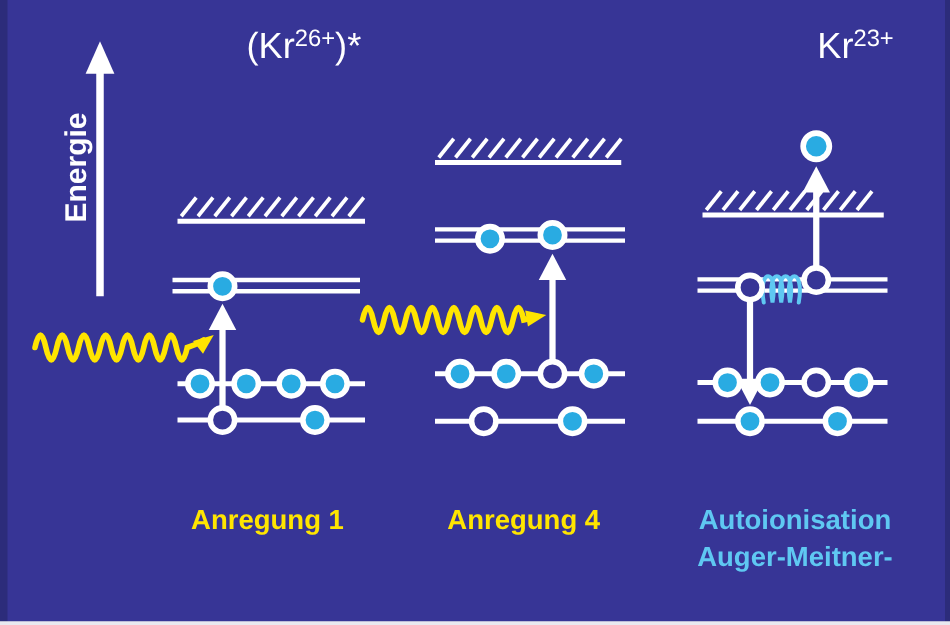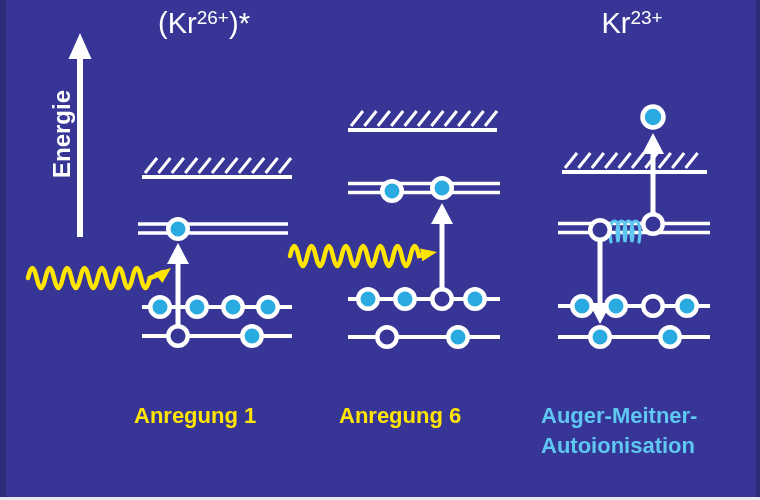--- a/index.html
+++ b/index.html
@@ -2,26 +2,26 @@
 <html style="--bg: #373596; --edge: #2c2c7a; --yellow: #ffe500; --lightblue: #5fc8f2;"><head>
 <meta charset="utf-8">
 <style>
   html,body{margin:0;padding:0;overflow:hidden}
   body{width:760px;height:500px;font-family:"Liberation Sans",sans-serif}
   .stage{position:relative;width:760px;height:500px;background:var(--bg,#373596);overflow:hidden}
   svg.diagram{position:absolute;left:0;top:0}
   .edge-left{position:absolute;left:0;top:0;width:6px;height:100%;background:var(--edge,#2c2c7a)}
   .edge-right{position:absolute;right:0;top:0;width:4px;height:100%;background:var(--edge,#2c2c7a)}
   .edge-bottom{position:absolute;left:0;bottom:0;width:100%;height:3px;background:#e9e9f0;z-index:5}
-  .title{position:absolute;top:7px;color:#fff;font-size:29px;font-weight:400;text-align:center;white-space:nowrap}
+  .title{position:absolute;top:21px;color:#fff;font-size:29px;font-weight:400;text-align:right;white-space:nowrap}
   .title .sup{font-size:19px;position:relative;top:-9px}
   .t1{left:119px;width:170px}
   .t2{left:337px;width:178px}
   .t3{left:549px;width:166px}
-  .caption{position:absolute;top:401px;font-size:22px;font-weight:700;text-align:left;line-height:30px;white-space:nowrap}
+  .caption{position:absolute;top:401px;font-size:22px;font-weight:700;text-align:center;line-height:30px;white-space:nowrap}
   .caption span{display:block}
   .c1{left:134px;width:160px;color:var(--yellow,#ffe500)}
   .c2{left:339px;width:160px;color:var(--yellow,#ffe500)}
   .c3{left:541px;width:190px;color:var(--lightblue,#5fc8f2)}
   .energie{position:absolute;left:-8px;top:119px;width:140px;height:30px;color:#fff;
            font-size:24px;font-weight:700;text-align:center;line-height:30px;
            transform:rotate(-90deg);transform-origin:center}
 </style>
 </head>
 <body>
@@ -128,24 +128,24 @@
   <div class="title t1"><span>(Kr</span><span class="sup">26+</span><span>)*</span></div>
 
 
   <div class="title t3"><span>Kr</span><span class="sup">23+</span><span></span></div>
 
   <div class="caption c1">
       <span>Anregung 1</span>
     </div>
 
   <div class="caption c2">
-      <span>Anregung 6</span>
+      <span>Anregung 4</span>
     </div>
 
   <div class="caption c3">
+      <span>Autoionisation</span>
       <span>Auger-Meitner-</span>
-      <span>Autoionisation</span>
     </div>
 
   <div class="edge-left"></div>
   <div class="edge-right"></div>
   <div class="edge-bottom"></div>
 </div>
 
 </body></html>

